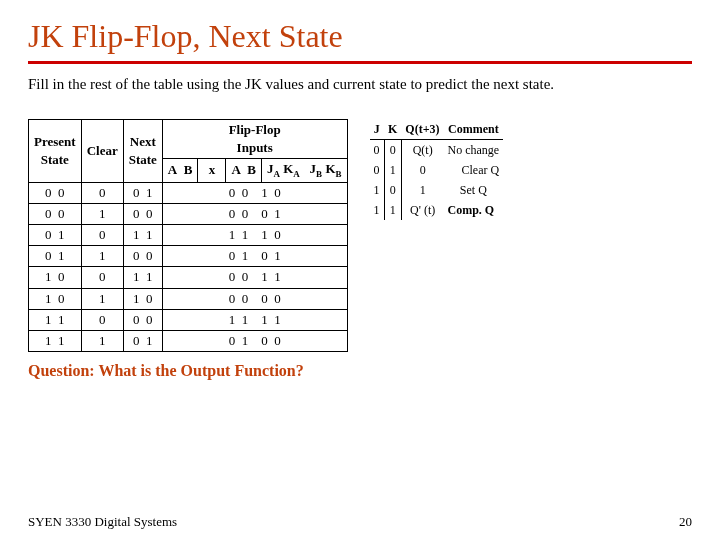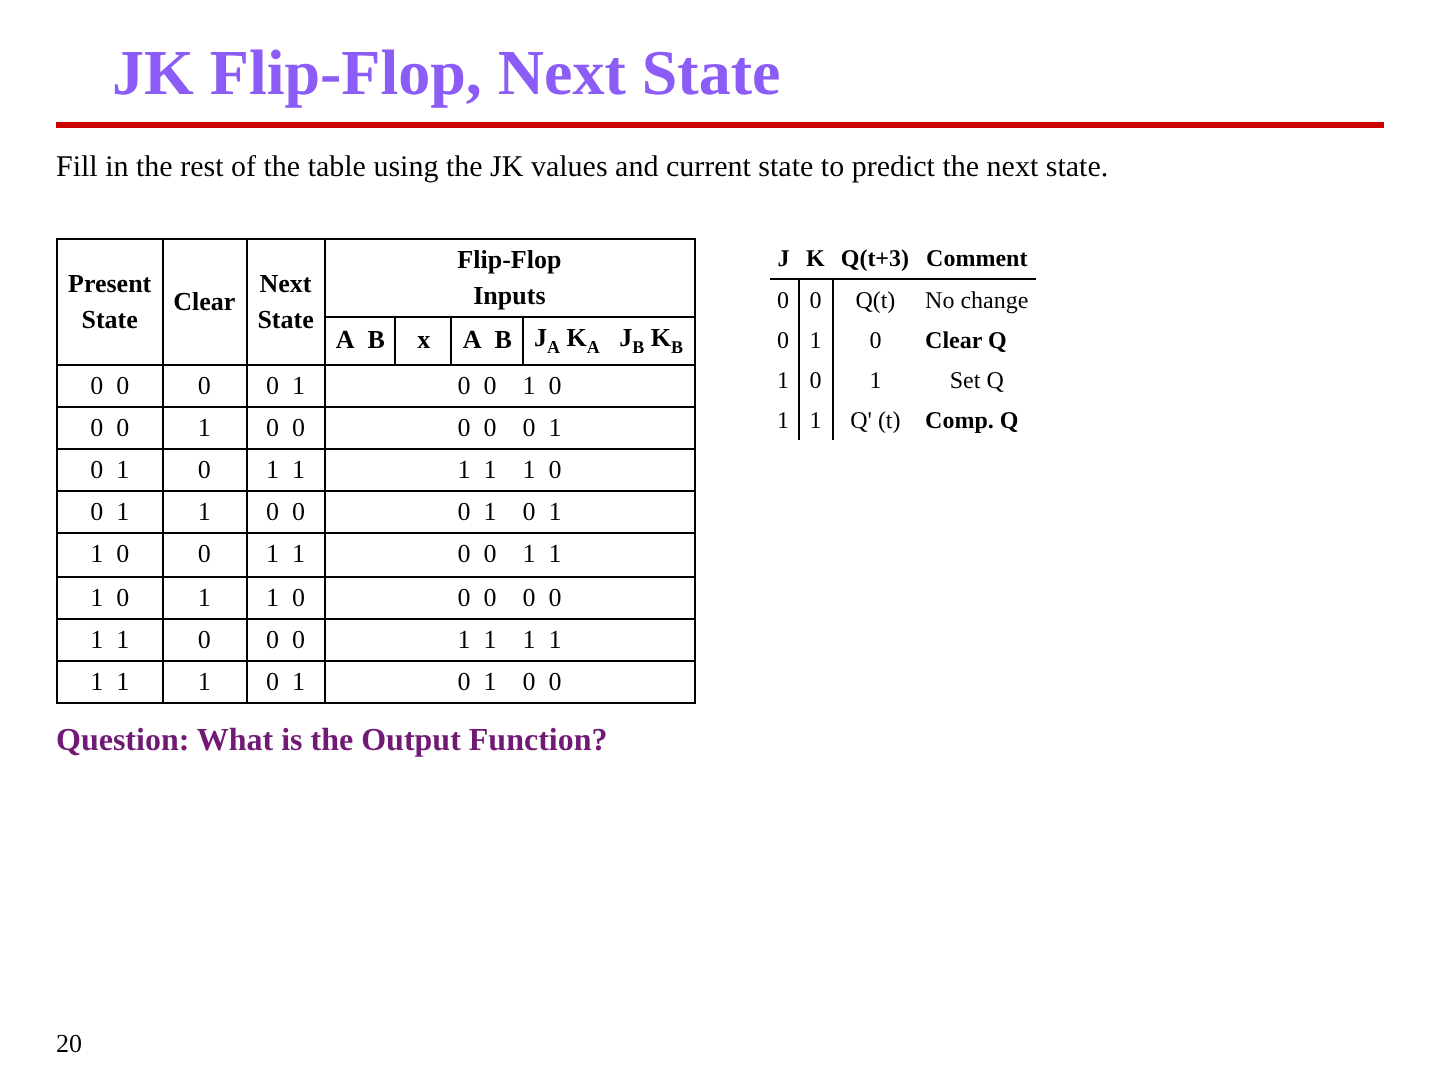--- a/index.html
+++ b/index.html
@@ -7,39 +7,38 @@
       background: #fff;
       font-family: 'Times New Roman', Times, serif;
       width: 720px;
       height: 540px;
       overflow: hidden;
       position: relative;
       padding: 18px 28px 10px 28px;
     }
     .title {
       font-size: 32px;
-      font-weight: bold;
-      color: #8b5cf6;
+      font-weight: normal;
+      color: #c2410c;
       margin-bottom: 6px;
-      margin-left: 28px;
     }
     .red-line {
       border: none;
       border-top: 3px solid #c00;
       margin-bottom: 10px;
     }
     .instruction {
       font-size: 15px;
       color: #000;
       margin-bottom: 24px;
       line-height: 1.4;
     }
     .content-area {
       display: flex;
-      gap: 27px;
+      gap: 12px;
       align-items: flex-start;
     }
     .main-table-wrapper { flex: 0 0 auto; }
     .side-table-wrapper { flex: 0 0 auto; font-size: 13px; }
     table.main-table {
       border-collapse: collapse;
       font-size: 13px;
     }
     table.main-table td, table.main-table th {
       border: 1px solid #000;
@@ -68,21 +67,21 @@
       border-bottom: 1px solid #000;
     }
     table.side-table tbody tr td:nth-child(1),
     table.side-table tbody tr td:nth-child(2) {
       border-right: 1px solid #000;
     }
     .question {
       font-size: 16px;
       font-weight: bold;
       margin-top: 10px;
-      color: #701a75;
+      color: #c2410c;
     }
     .footer {
       position: absolute;
       bottom: 10px;
       left: 28px;
       right: 28px;
       display: flex;
       justify-content: space-between;
       font-size: 13px;
       color: #000;
@@ -181,21 +180,21 @@
         <tr>
           <td>0</td>
           <td>0</td>
           <td>Q(t)</td>
           <td style="text-align:left;margin-left:48px;">No change</td>
         </tr>
         <tr>
           <td>0</td>
           <td>1</td>
           <td>0</td>
-          <td style="text-align:left;font-weight:bold;">Clear Q</td>
+          <td style="text-align:right;">Clear Q</td>
         </tr>
         <tr>
           <td>1</td>
           <td>0</td>
           <td>1</td>
           <td style="text-align:center;">Set Q</td>
         </tr>
         <tr>
           <td>1</td>
           <td>1</td>
@@ -203,14 +202,15 @@
           <td style="text-align:left;font-weight:bold;">Comp. Q</td>
         </tr>
       </tbody>
     </table>
   </div>
 </div>
 
 <p class="question">Question:  What is the Output Function?</p>
 
 <div class="footer">
+  <span>SYEN 3330 Digital Systems</span>
   <span>20</span>
 </div>
 
 </body></html>

